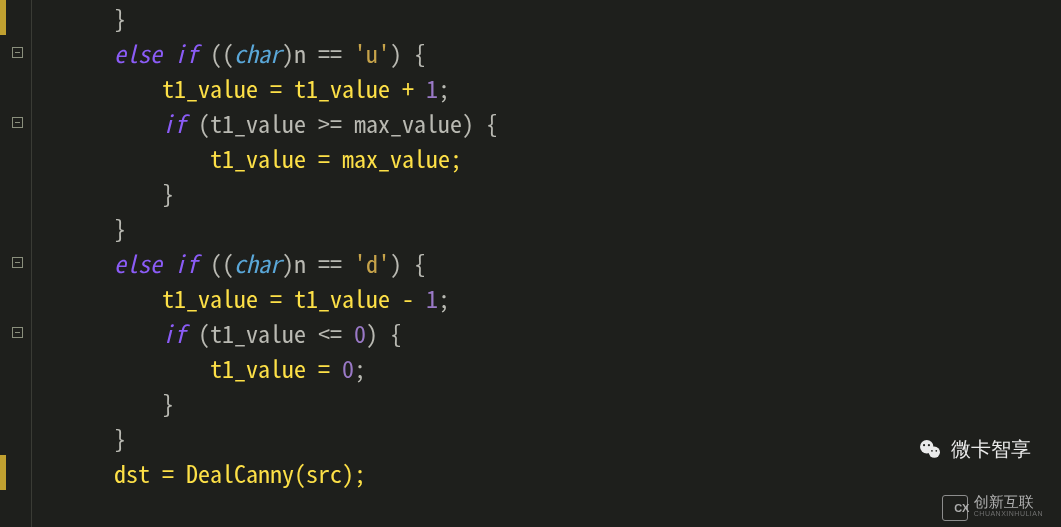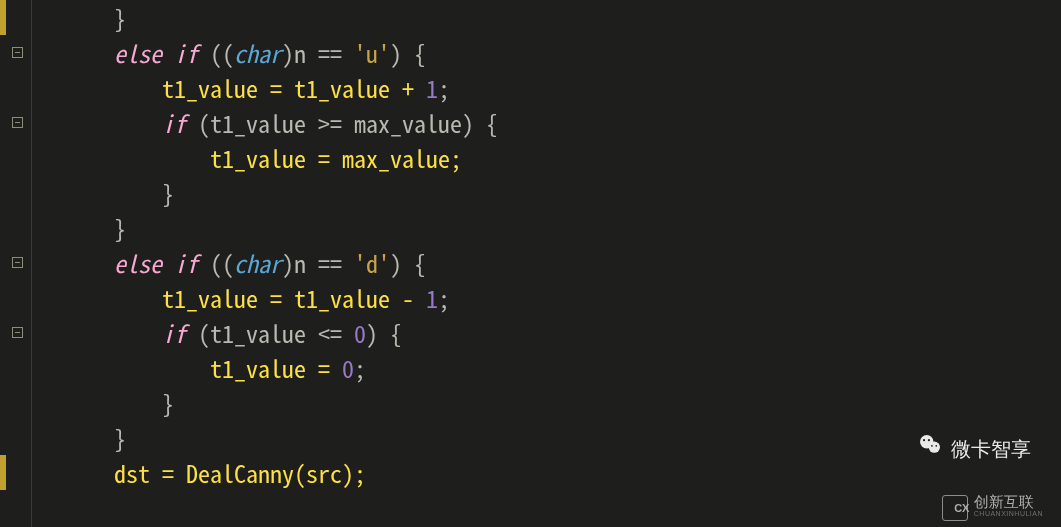--- a/index.html
+++ b/index.html
@@ -18,29 +18,29 @@
       background:#1e1f1c;
       border-right:1px solid #3a3b35;
     }
     .bar-yellow { position:absolute; left:0; width:6px; background:#c0a030; }
     .fold { position:absolute; left:12px; width:11px; height:11px;
             border:1px solid #8a8f7c; background:#1e1f1c; }
     .fold::before,.fold::after{content:"";position:absolute;background:#8a8f7c;}
     .fold::before{left:2px;right:2px;top:4px;height:1px;}
     .code { position:absolute; left:32px; top:0; right:0; bottom:0;
             white-space:pre; padding-left:10px; padding-top:0px;}
-    .kw   { color:#f9a8d4; font-style:italic;}
+    .kw   { color:#8b5cf6; font-style:italic;}
     .type { color:#5aa7d8; font-style:italic;text-align:center;}
     .num  { color:#9a79c7;}
     .str  { color:#c7a34a;}
     .p    { color:#b9b9b2;}
     .id   { color:#fde047;}
     .watermark1{ position:absolute; right:30px; bottom:60px;
        color:#eaeaea; font-size:20px; font-family:'Microsoft YaHei',sans-serif;
-       display:flex; gap:8px;}
+       display:flex; align-items:center; gap:8px;}
     .watermark1 svg{width:26px;height:26px;}
     .watermark2{ position:absolute; right:18px; bottom:6px;
        color:#7c7c7c; font-size:14px; font-family:'Microsoft YaHei',sans-serif;
        display:flex; align-items:center; gap:6px; opacity:.9;}
     .watermark2 .cx{ width:26px;height:26px;border:1.5px solid #9a9a9a;border-radius:3px;
        display:flex;align-items:center;justify-content:center;color:#bdbdbd;font-weight:700;font-size:11px;padding-left:14px;}
     .watermark2 .t{ display:flex;flex-direction:column;line-height:12px;}
   </style>
 </head>
 <body>

